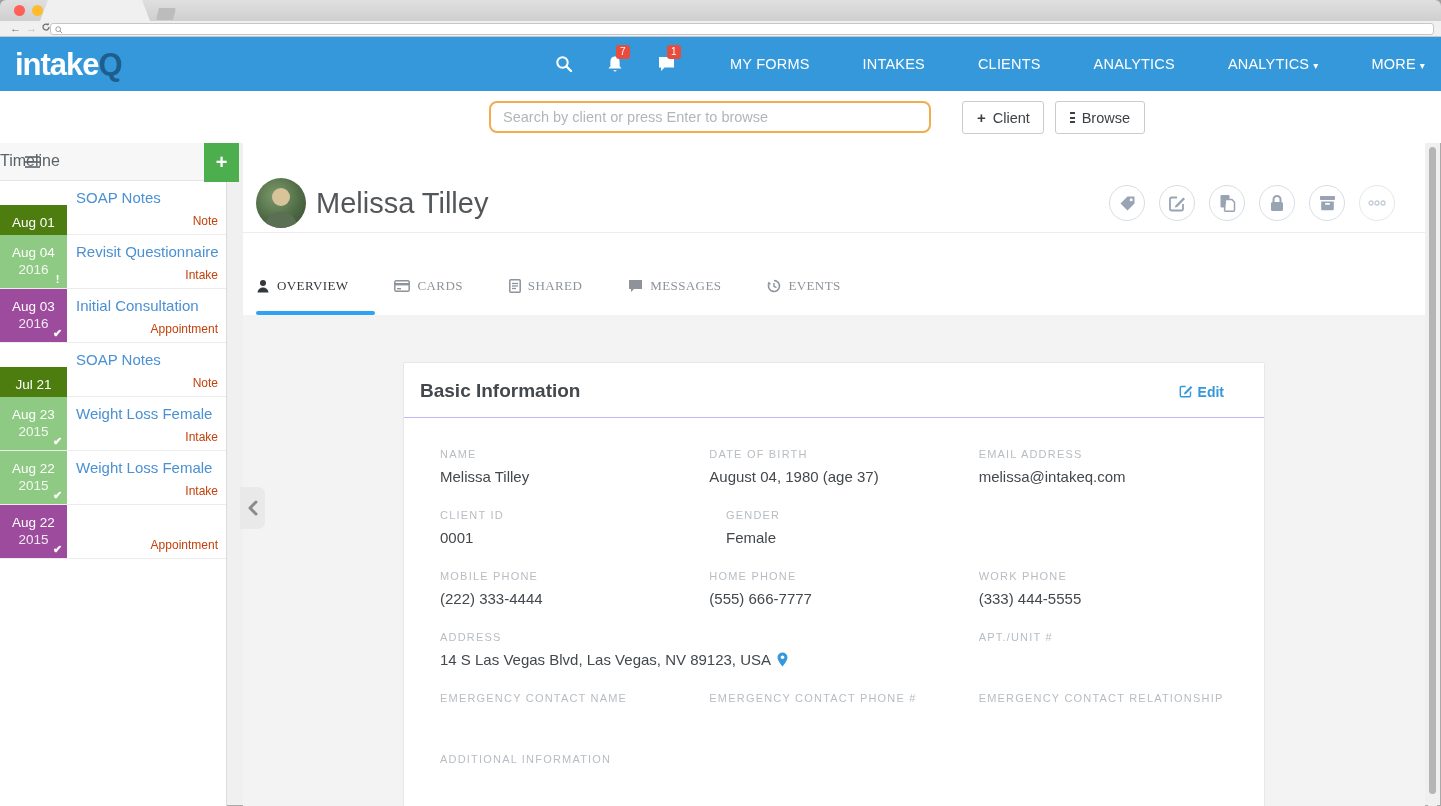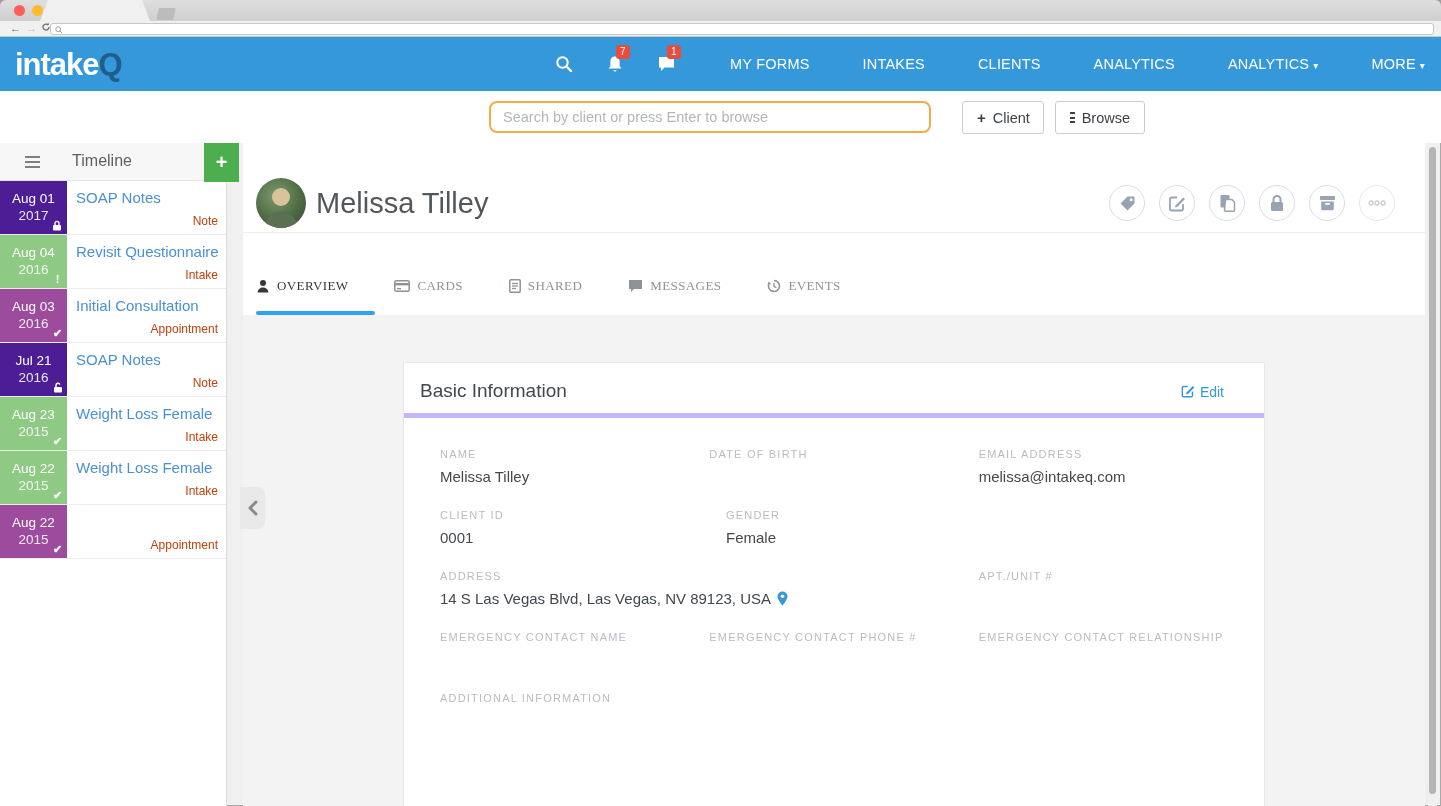--- a/index.html
+++ b/index.html
@@ -44,31 +44,31 @@
   .btn { position:absolute; top:10px; height:33px; background:#fff; border:1px solid #cccccc; border-radius:3px;
          font-size:14.5px; color:#3c4146; display:flex; align-items:center; gap:7px; padding:0 14px; cursor:pointer; }
   .btn-client { left:962px; width:82px; }
   .btn-browse { left:1055px; width:90px; }
   .plus-glyph { font-size:15px; font-weight:bold; }
   .bars-icon { width:13px; height:11px; background:repeating-linear-gradient(#3c4146 0 2px, transparent 2px 4.5px); }
 
   
   .sidebar { position:absolute; left:0; top:143px; width:227px; bottom:0; background:#ffffff; border-right:1px solid #dcdcdc; }
   .sb-header { position:relative; height:38px; background:#f7f7f7; border-bottom:1px solid #e4e4e4; }
-  .sb-title { position:absolute; left:0; right:22px; text-align:center; top:9px; font-size:16px; color:#5b6166; }
+  .sb-title { position:absolute; left:0; right:22px; text-align:left; top:9px; font-size:16px; color:#5b6166; }
   .list-icon { position:absolute; left:25px; top:13px; width:15px; height:12px;
                background:repeating-linear-gradient(#7a8085 0 2px, transparent 2px 5px); cursor:pointer; }
   .add-btn { position:absolute; left:204px; top:143px; width:35px; height:39px; background:#4cae4c; color:#fff;
              font-size:20px; font-weight:bold; display:flex; align-items:center; justify-content:center;
              cursor:pointer; z-index:5; }
   .entry { position:relative; height:54px; border-bottom:1px solid #ececec; background:#fff; cursor:pointer; }
   .datebox { position:absolute; left:0; top:0; width:67px; height:53px; color:#fff; font-size:13.5px;
              text-align:center; padding-top:9px; line-height:17px; }
   .datebox .yr { color:rgba(255,255,255,.88); }
-  .c-blue { background:#4c1d95; } .c-green { background:#8fca84; } .c-purple { background:#9d4b9d; }
+  .c-blue { background:#4d7c0f;margin-top:24px; } .c-green { background:#8fca84; } .c-purple { background:#9d4b9d; }
   .entry-title { position:absolute; left:76px; top:8px; font-size:15px; color:#4a90d2; }
   .entry-type { position:absolute; right:8px; bottom:6px; font-size:12px; color:#c2410c; }
   .db-icon { position:absolute; right:4px; bottom:3px; width:11px; height:11px; color:#fff;
              font-size:11px; line-height:11px; font-weight:bold; text-align:center; }
 
   .collapse-handle { position:absolute; left:240px; top:487px; width:25px; height:42px; background:#e9e9e9;
                      border-radius:0 7px 7px 0; display:flex; align-items:center; justify-content:center;
                      cursor:pointer; z-index:4; }
 
   
@@ -86,21 +86,21 @@
   .tabs { position:relative; height:82px; }
   .tabrow { position:absolute; left:13px; top:45px; display:flex; gap:46px;font-family:Liberation Serif, serif; }
   .tabitem { display:flex; align-items:center; gap:7px; font-size:13px; letter-spacing:.4px;
              color:#8d9399; cursor:pointer; white-space:nowrap; }
   .tabitem.active { color:#33383d; }
   .tab-underline { position:absolute; left:13px; top:78px; width:119px; height:4px; background:#30a2f2; border-radius:2px; }
 
   .content { position:absolute; left:0; top:172px; right:0; bottom:0; background:#f3f3f3; overflow:hidden; }
   .card { position:absolute; left:160px; top:47px; width:862px; height:470px; background:#ffffff;
           border:1px solid #e7e7e7; border-radius:2px; }
-  .card-header { position:relative; height:55px; border-bottom:5px solid #c4b5fd; }
+  .card-header { position:relative; height:55px; border-bottom:1px solid #c4b5fd;font-weight:bold; }
   .card-title { position:absolute; left:16px; top:17px; font-size:19px; color:#43484d; }
   .edit-link { position:absolute; right:40px; top:21px; font-size:14px; color:#3598db; display:flex;
                gap:5px; cursor:pointer; }
   .bi-grid { padding:30px 16px 0; }
   .bi-row { display:flex; margin-bottom:23px;margin-left:20px; }
   .bi-cell { width:286px; }
   .bi-cell.wide { width:572px; }
   .bi-label { font-size:11px; letter-spacing:1.2px; color:#b7bdc3; margin-bottom:7px; }
   .bi-value { font-size:15px; color:#43484d; min-height:19px; display:flex; align-items:center; gap:6px; }
 
@@ -374,34 +374,49 @@
           </div>
         </div>
         <div class="bi-grid">
           <div class="bi-row">
             <div class="bi-cell">
                 <div class="bi-label">NAME</div>
                 <div class="bi-value">Melissa Tilley</div>
               </div>
             <div class="bi-cell">
                 <div class="bi-label">DATE OF BIRTH</div>
+                <div class="bi-value">August 04, 1980  (age 37)</div>
               </div>
             <div class="bi-cell">
                 <div class="bi-label">EMAIL ADDRESS</div>
                 <div class="bi-value">melissa@intakeq.com</div>
               </div>
           </div>
           <div class="bi-row">
             <div class="bi-cell">
                 <div class="bi-label">CLIENT ID</div>
                 <div class="bi-value">0001</div>
               </div>
             <div class="bi-cell">
                 <div class="bi-label">GENDER</div>
                 <div class="bi-value">Female</div>
+              </div>
+          </div>
+          <div class="bi-row">
+            <div class="bi-cell">
+                <div class="bi-label">MOBILE PHONE</div>
+                <div class="bi-value">(222) 333-4444</div>
+              </div>
+            <div class="bi-cell">
+                <div class="bi-label">HOME PHONE</div>
+                <div class="bi-value">(555) 666-7777</div>
+              </div>
+            <div class="bi-cell">
+                <div class="bi-label">WORK PHONE</div>
+                <div class="bi-value">(333) 444-5555</div>
               </div>
           </div>
           <div class="bi-row">
             <div class="bi-cell wide">
               <div class="bi-label">ADDRESS</div>
               <div class="bi-value">
                   <span>14 S Las Vegas Blvd, Las Vegas, NV 89123, USA</span>
                 <svg width="11" height="15" viewBox="0 0 11 15">
                     <path d="M5.5 0.5a5 5 0 0 1 5 5c0 3.4-5 9-5 9s-5-5.6-5-9a5 5 0 0 1 5-5z" fill="#3598db"></path>
                     <circle cx="5.5" cy="5.3" r="1.8" fill="#ffffff"></circle>

